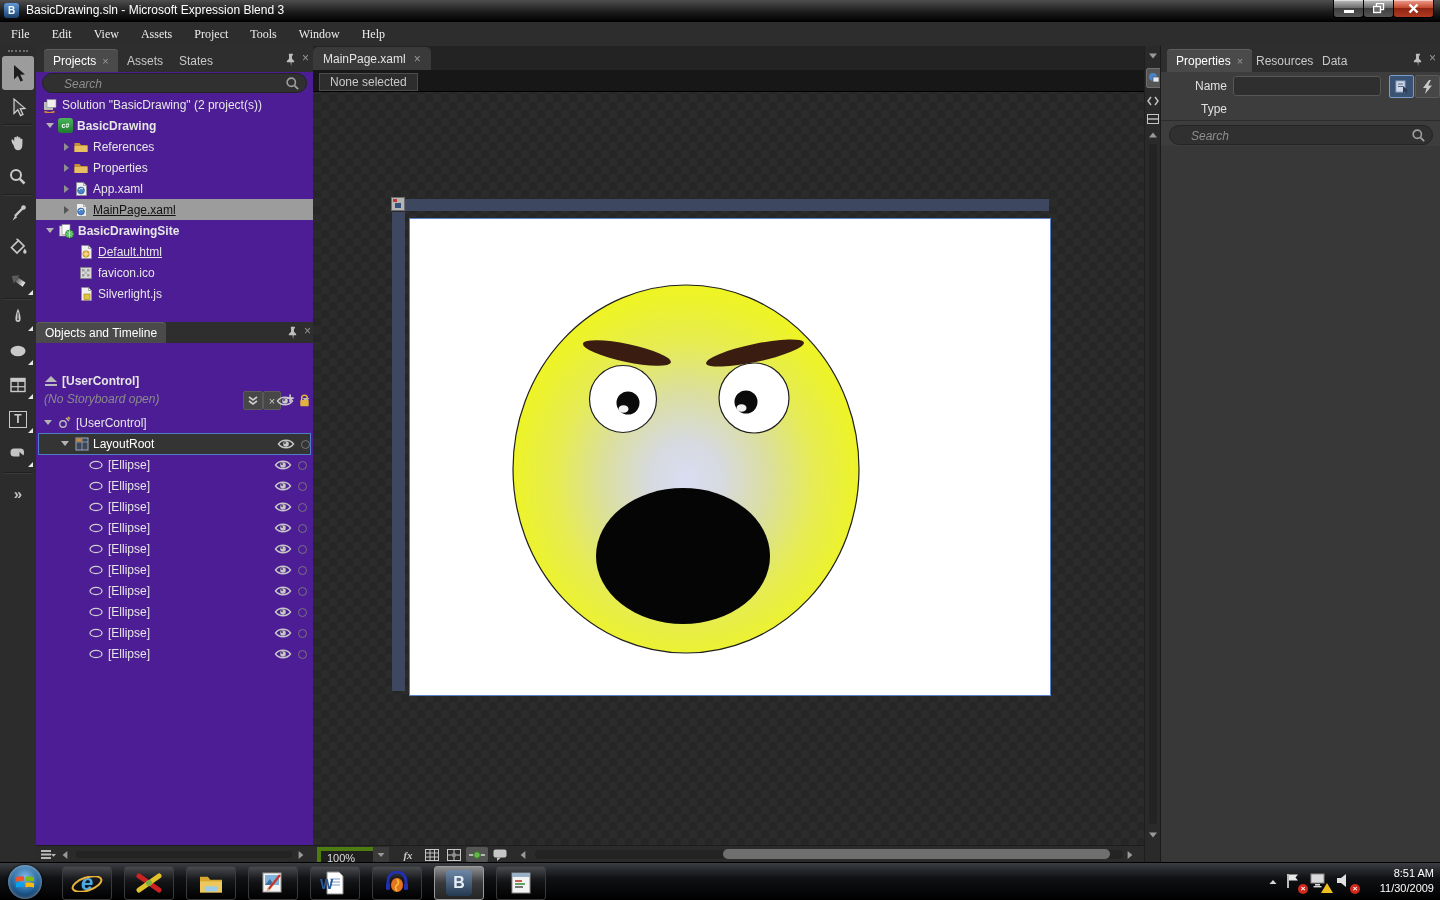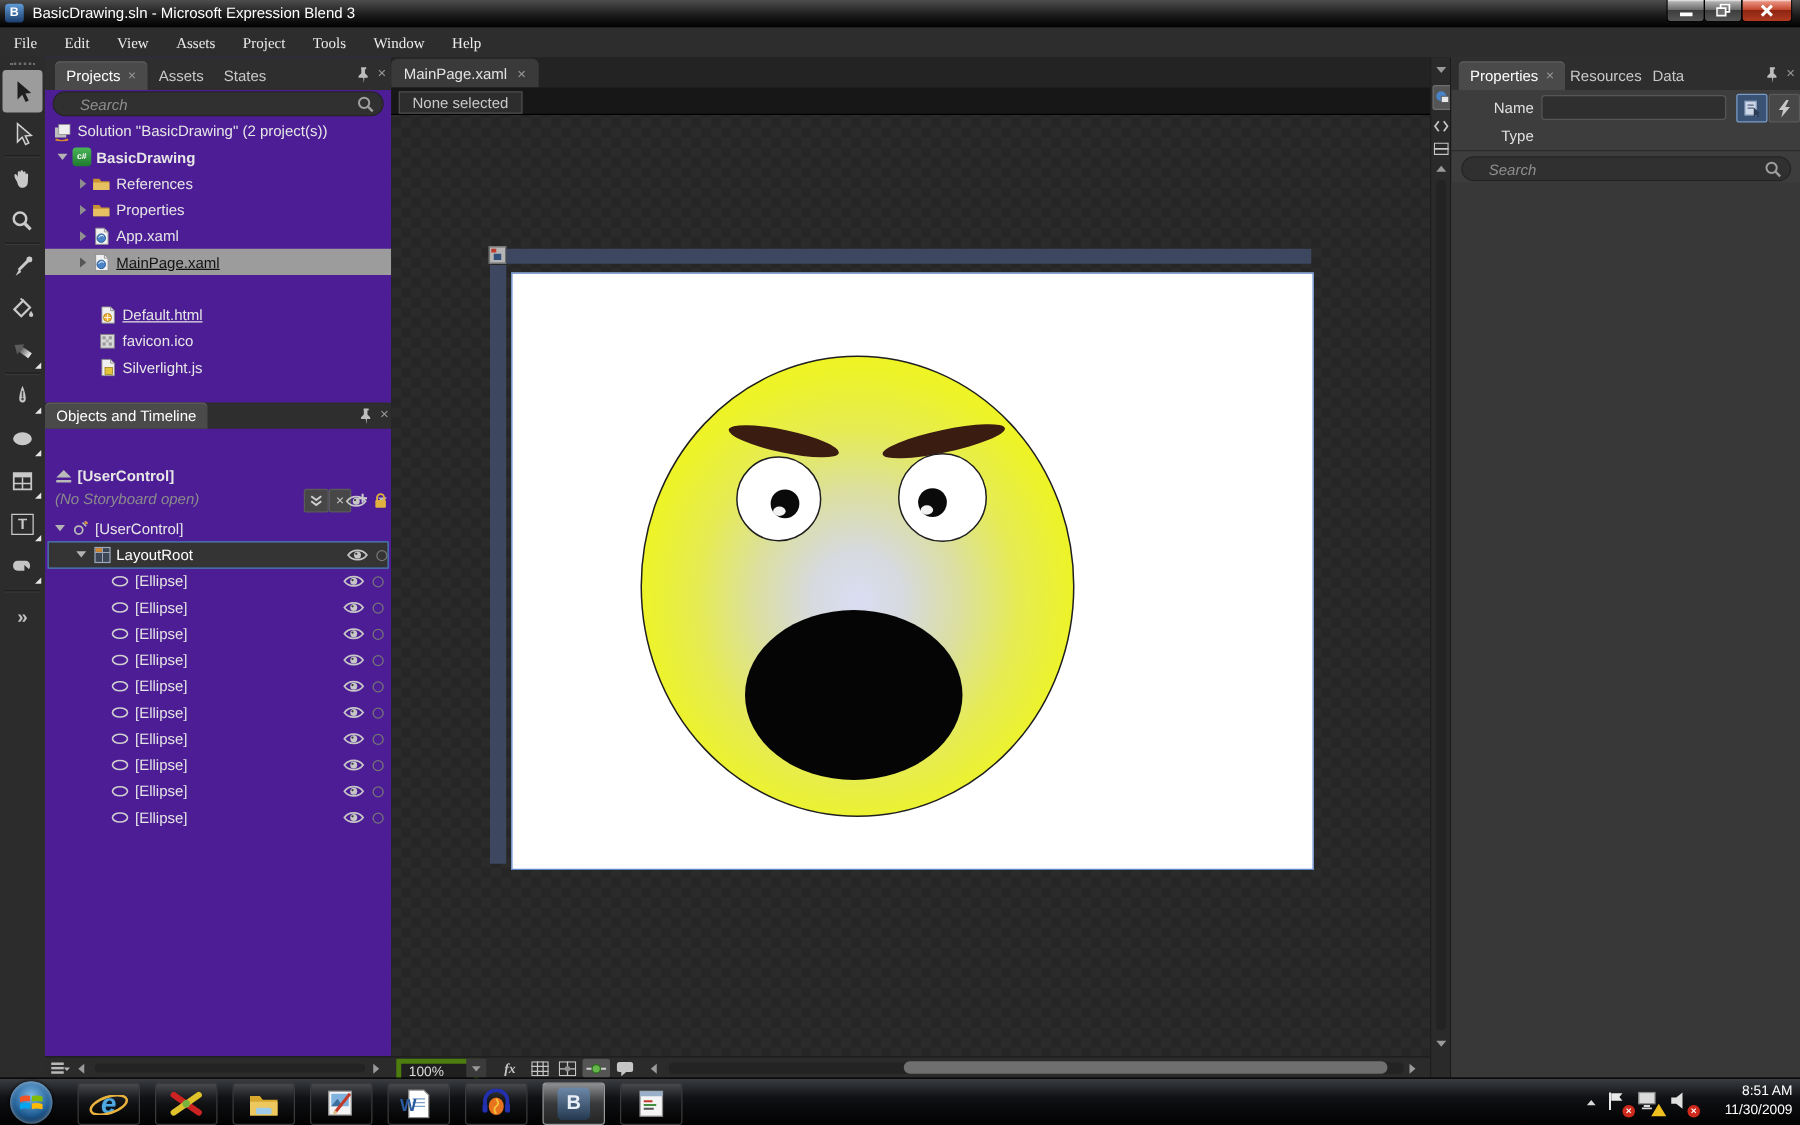--- a/index.html
+++ b/index.html
@@ -333,20 +333,30 @@
   </div>
   <div class="trow selrow" style="top:153px;">
     <span class="exp right" style="margin-left:28px;border-left-color:#555;"></span>
     <svg class="ico16" viewBox="0 0 16 16">
         <use href="#sym-doc"></use>
         <circle cx="8" cy="9.5" r="3.4" fill="#4a84c8" stroke="#2a5a94" stroke-width="0.7"></circle>
         <path d="M6 9 a2.5 2.5 0 0 1 4 -1" stroke="#fff" stroke-width="0.8" fill="none"></path>
       </svg>
     <span class="lbl und">MainPage.xaml</span>
   </div>
+  <div class="trow" style="top:174px;">
+    <span class="exp down" style="margin-left:10px;"></span>
+    <svg class="ico16" viewBox="0 0 16 16">
+        <rect x="1.5" y="3" width="8" height="10" fill="#e8e8e8" stroke="#8a8a8a" stroke-width="0.6"></rect>
+        <rect x="4" y="1.5" width="8" height="10" fill="#fafafa" stroke="#8a8a8a" stroke-width="0.6"></rect>
+        <circle cx="11.5" cy="11" r="4" fill="#3fae4a" stroke="#1f7a2e" stroke-width="0.7"></circle>
+        <path d="M7.5 11 h8 M11.5 7 v8 M8.6 8.6 q2.9 2 5.8 0 M8.6 13.4 q2.9 -2 5.8 0" stroke="#d8f3d8" stroke-width="0.6" fill="none"></path>
+      </svg>
+    <span class="lbl bold">BasicDrawingSite</span>
+  </div>
   <div class="trow" style="top:195px;">
     <svg class="ico16" style="margin-left:42px" viewBox="0 0 16 16">
         <use href="#sym-doc"></use>
         <circle cx="8" cy="10" r="3.2" fill="#f0b73c" stroke="#b07d14" stroke-width="0.7"></circle>
         <path d="M5.2 10 h5.6 M8 7.2 v5.6" stroke="#fff" stroke-width="0.6"></path>
       </svg>
     <span class="lbl und">Default.html</span>
   </div>
   <div class="trow" style="top:216px;">
     <svg class="ico16" style="margin-left:42px" viewBox="0 0 16 16">

